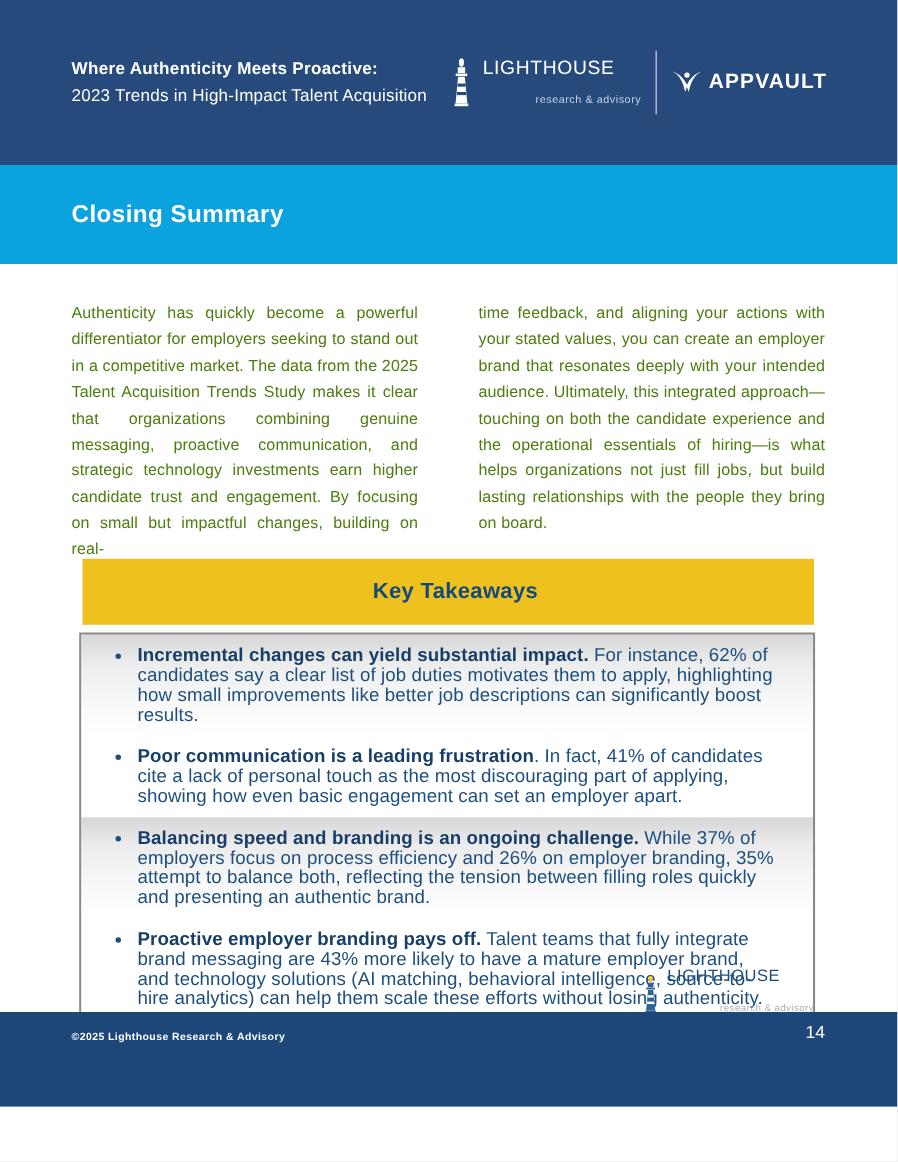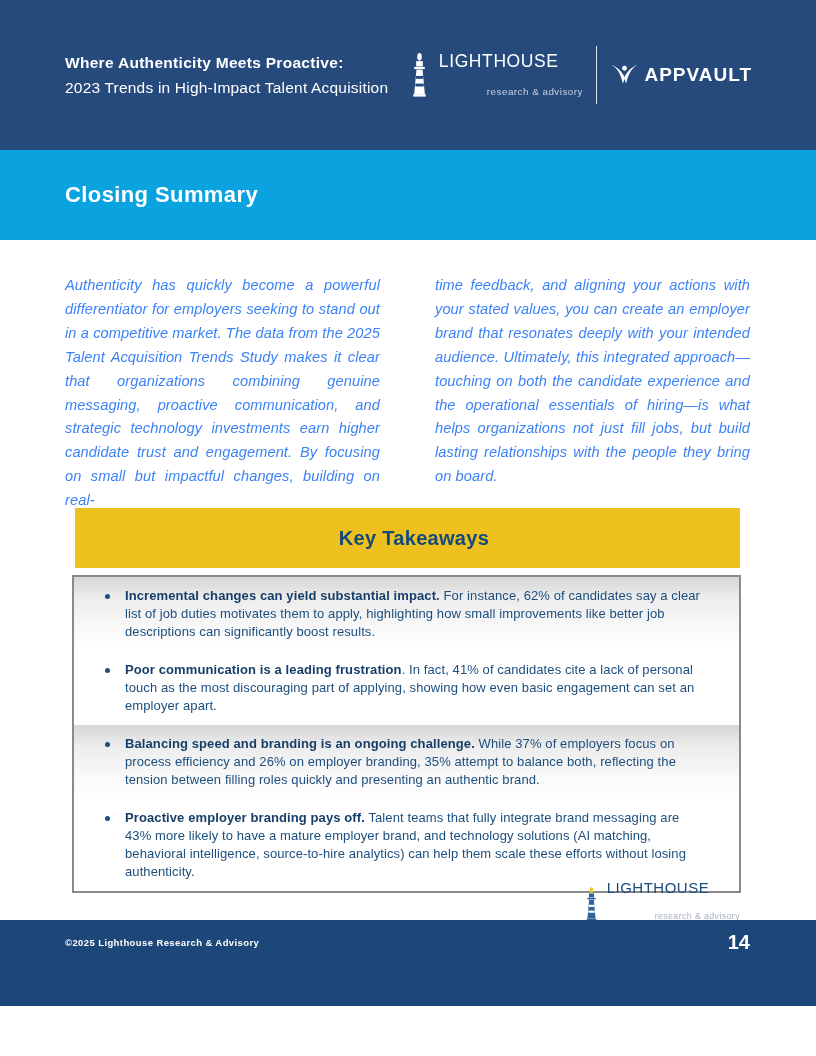--- a/index.html
+++ b/index.html
@@ -38,49 +38,49 @@
   .lh-icon-color .tower, .lh-icon-color .base { fill:#2E6396; }
   .lh-icon-color .stripe { fill:#ffffff; }
 
   
   .band { height:90px; background:#0AA2DF; display:flex; align-items:center; padding-left:65px; }
   .band-title { color:#ffffff; font-size:22px; font-weight:bold; letter-spacing:.4px; }
 
   
   .columns { display:flex; gap:55px; padding:34px 66px 0 65px; height:268px; overflow:hidden; }
   .col {
-    flex:1; text-align:justify; color:#3b82f6;
-    font-size:14.6px; line-height:23.9px; letter-spacing:.1px;font-style:italic;
+    flex:1; text-align:justify; color:#4d7c0f;
+    font-size:14.6px; line-height:23.9px; letter-spacing:.1px;
   }
 
   
   .kt-banner {
     margin:0 76px 0 75px; height:60px; background:#EEC11E;
     display:flex; align-items:center; justify-content:center;padding-left:13px;
   }
   .kt-title { color:#14497C; font-size:20px; font-weight:bold; letter-spacing:.3px; }
   .kt-box { margin:7px 75px 0 72px; border:2px solid #8a8a8a; background:#fff; }
   .kt-row { display:flex; padding:10px 30px 10px 28px; min-height:74px; background:#ffffff; }
   .kt-row.shaded { background:linear-gradient(180deg,#d6d6d6 0%,#ececec 28%,#fafafa 72%,#ffffff 100%); }
   .kt-bullet { width:5px; height:5px; border-radius:50%; background:#1C4E7E; margin:7px 15px 0 3px; flex:none; }
-  .kt-text { color:#1C4E7E; font-size:13px; line-height:18px; letter-spacing:.1px; }
+  .kt-text { color:#1C4E7E; font-size:17px; line-height:18px; letter-spacing:.1px; }
   .kt-lead { font-weight:bold; color:#173E68; }
 
   
   .bottom-logo { position:absolute; top:880px; right:76px; display:flex; align-items:flex-end; gap:6px; }
   .bottom-logo .lh-name { color:#1B4C7D; font-size:15px; letter-spacing:.5px; }
   .bottom-logo .lh-tag { color:#A6B1BE; font-size:8.8px; letter-spacing:.4px; }
 
   
   .footer { position:absolute; left:0; top:920px; width:816px; height:86px; background:#1D4679;text-align:center; }
   .footer-copy {
     position:absolute; left:65px; top:17px; color:#ffffff;
     font-size:9.5px; font-weight:bold; letter-spacing:.4px;
   }
-  .page-num { position:absolute; right:66px; top:11px; color:#ffffff; font-size:20px; font-weight:bold; }
+  .page-num { position:absolute; right:66px; top:11px; color:#ffffff; font-size:16px; font-weight:normal; }
 </style>
 </head>
 <body>
 
 <div class="page">
 
   <div class="header">
     <div class="header-titles">
       <div class="t1">Where Authenticity Meets Proactive:</div>
       <div class="t2">2023 Trends in High-Impact Talent Acquisition</div>

